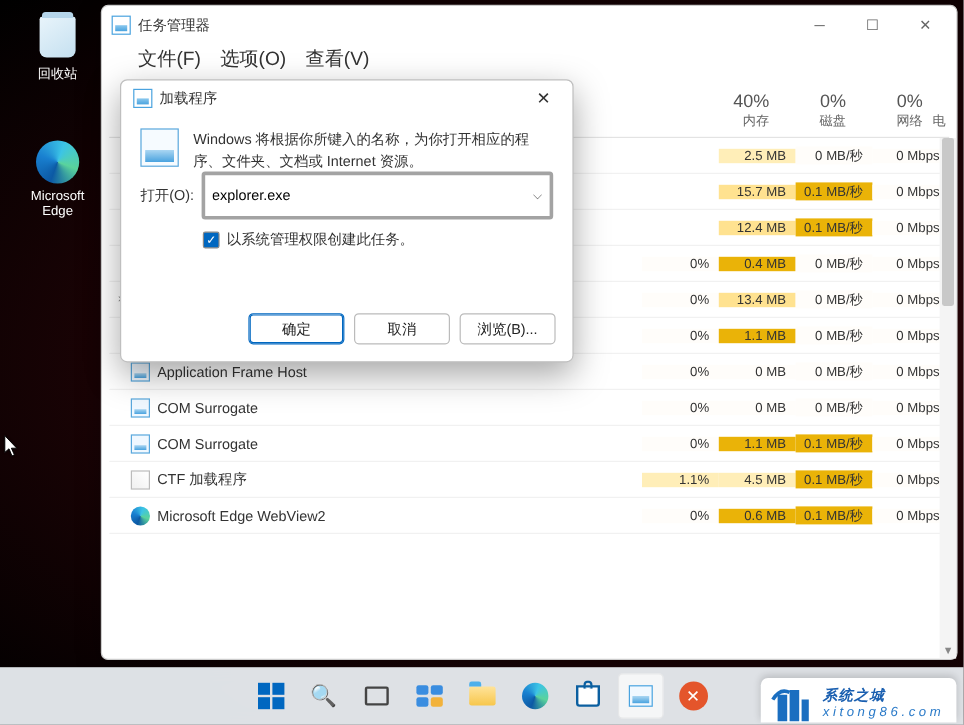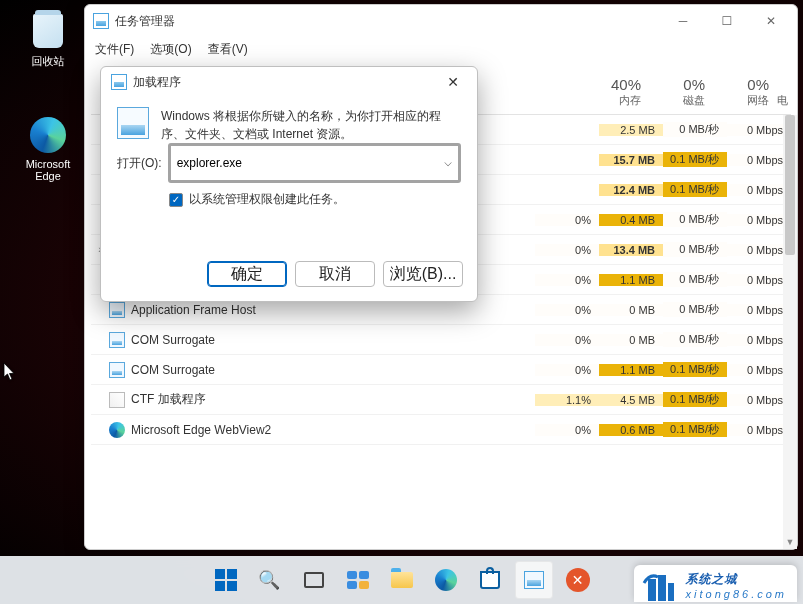--- a/index.html
+++ b/index.html
@@ -13,40 +13,40 @@
 .edge-ico { width:36px; height:36px; border-radius:50%; background: conic-gradient(from 200deg,#0c59a4,#1980d0,#3cc4e6,#5ad39c,#0c59a4); position:relative; }
 .edge-ico:after { content:""; position:absolute; width:18px; height:18px; border-radius:50%; background:#fff; left:4px; top:4px; opacity:0; }
 
 
 .tm { position: absolute; left: 84px; top: 4px; width: 714px; height: 546px; background: #fff; border: 1px solid #ccc; border-radius: 6px; box-shadow: 0 6px 20px rgba(0,0,0,0.3); display:flex; flex-direction:column; }
 .tm-titlebar { height: 32px; display:flex; align-items:center; padding:0 4px 0 8px; }
 .tm-titlebar .ico-small { width:16px; height:16px; border:1px solid #4aa3df; background:#fff; margin-right:6px; position:relative; }
 .tm-titlebar .ico-small:after { content:""; position:absolute; left:2px; right:2px; bottom:2px; height:5px; background:linear-gradient(to top,#4aa3df,#8cc9ee); }
 .tm-title { font-size:12px; color:#333; flex:1; }
 .winbtn { width:44px; height:30px; display:flex; align-items:center; justify-content:center; font-size:12px; color:#666; }
-.tm-menubar { height:24px; display:flex; align-items:center; gap:4px; padding:0 4px; font-size:12px; color:#333; }
+.tm-menubar { height:24px; display:flex; align-items:center; gap:4px; padding:0 24px; font-size:16px; color:#333; }
 .tm-menubar span { padding:2px 6px; }
 
 .tm-body { flex:1; overflow:hidden; position:relative; padding:6px 6px 0 6px; display:flex; flex-direction:column; }
 .col-headers { height:48px; display:flex; font-size:12px; color:#444; border-bottom:1px solid #e3e3e3; }
 .col-headers .name-col { flex:1; display:flex; align-items:flex-end; padding-bottom:6px; padding-left:6px; }
 .col-headers .metric-col { width:64px; text-align:right; padding:4px 8px 6px 0; display:flex; flex-direction:column; justify-content:flex-end; }
 .col-headers .metric-col .pct { font-size:15px; color:#555; }
 .col-headers .metric-col .lbl { font-size:11px; color:#666; }
 .col-headers .extra { width:14px; display:flex; align-items:flex-end; padding-bottom:6px; font-size:11px; color:#666; }
 
 .rows { flex:1; overflow:auto; }
 .row { height:30px; display:flex; align-items:center; font-size:12px; color:#333; border-bottom:1px solid #f1f1f1; }
 .row .exp { width:18px; text-align:center; color:#888; font-size:10px; }
 .row .ico { width:16px; height:16px; margin-right:6px; flex-shrink:0; }
 .row .name { flex:1; white-space:nowrap; overflow:hidden; text-overflow:ellipsis; }
 .row .cell { width:64px; text-align:right; padding-right:8px; font-size:11px; }
 .cell.heat1 { background:#eab308; }
 .cell.heat2 { background:#ffeeb8; }
-.cell.heat3 { background:#ffe290;font-weight:bold; }
+.cell.heat3 { background:#ffe290; }
 .cell.heat0 { background:#fffdfa; }
 
 .ico-app { border:1px solid #5aa8dd; background:#f0f8ff; position:relative; }
 .ico-app:after { content:""; position:absolute; left:2px; right:2px; bottom:2px; height:4px; background:linear-gradient(to top,#4aa3df,#aad6f2); }
 .ico-ctf { background:linear-gradient(45deg,#f0f0f0,#fff); border:1px solid #bbb; }
 .ico-edge2 { border-radius:50%; background: conic-gradient(from 200deg,#0c59a4,#1980d0,#3cc4e6,#5ad39c,#0c59a4); }
 
 .tm-scroll { position:absolute; right:0; top:54px; bottom:0; width:14px; background:#f4f4f4; }
 .tm-scroll .thumb { position:absolute; left:2px; right:2px; top:0; height:140px; background:#c8c8c8; border-radius:2px; }
 .tm-scroll .arr { position:absolute; left:0; right:0; height:14px; font-size:9px; color:#888; text-align:center; line-height:14px; }
@@ -65,21 +65,21 @@
 .dlg-desc-row .big-ico:after { content:""; position:absolute; left:3px; right:3px; bottom:3px; height:10px; background:linear-gradient(to top,#4aa3df,#aad6f2); }
 .dlg-desc-row .txt { line-height:1.5; }
 .open-row { display:flex; align-items:center; gap:6px; margin-bottom:8px; }
 .open-row label { font-size:12px; }
 .open-row .combo { flex:1; height:40px; border:3px solid #a3a3a3; border-radius:3px; display:flex; align-items:center; }
 .open-row .combo input { flex:1; border:none; outline:none; font-size:12px; padding:0 6px; background:transparent; }
 .open-row .combo .dd { width:20px; text-align:center; font-size:10px; color:#555; }
 .chk-row { display:flex; align-items:center; gap:6px; padding-left:52px; font-size:12px; color:#333; }
 .chk-row .chk { width:14px; height:14px; border:1px solid #888; border-radius:2px; background:#0067c0; display:flex; align-items:center; justify-content:center; color:#fff; font-size:10px; }
 .dlg-buttons { position:absolute; bottom:14px; right:14px; display:flex; gap:8px; }
-.dlg-buttons button { width:80px; height:26px; font-size:16px; background:#fff; border:1px solid #bbb; border-radius:4px; color:#222; }
+.dlg-buttons button { width:80px; height:26px; font-size:12px; background:#fff; border:1px solid #bbb; border-radius:4px; color:#222; }
 .dlg-buttons button.primary { border:1px solid #0067c0; box-shadow:0 0 0 1px #0067c0 inset; }
 
 
 .taskbar { position:absolute; left:0; right:0; bottom:0; height:48px; background:rgba(240,244,249,0.92); backdrop-filter: blur(8px); display:flex; align-items:center; justify-content:center; gap:6px; }
 .taskbar .tb-icon { width:38px; height:38px; display:flex; align-items:center; justify-content:center; border-radius:4px; }
 .taskbar .tb-icon.active { background:rgba(255,255,255,0.7); box-shadow:0 0 0 1px rgba(0,0,0,0.06) inset; }
 .tb-start { width:22px; height:22px; display:grid; grid-template:1fr 1fr/1fr 1fr; gap:2px; }
 .tb-start div { background:#0067c0; }
 .tb-search { font-size:18px; color:#444; }
 .tb-taskview { width:20px; height:16px; border:2px solid #444; border-radius:2px; position:relative; }

